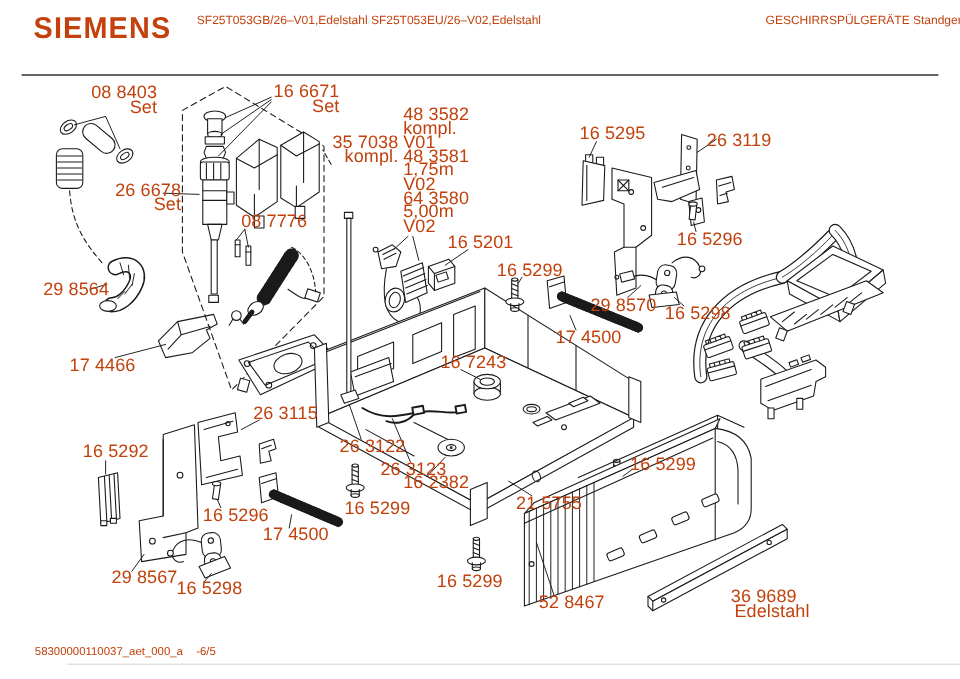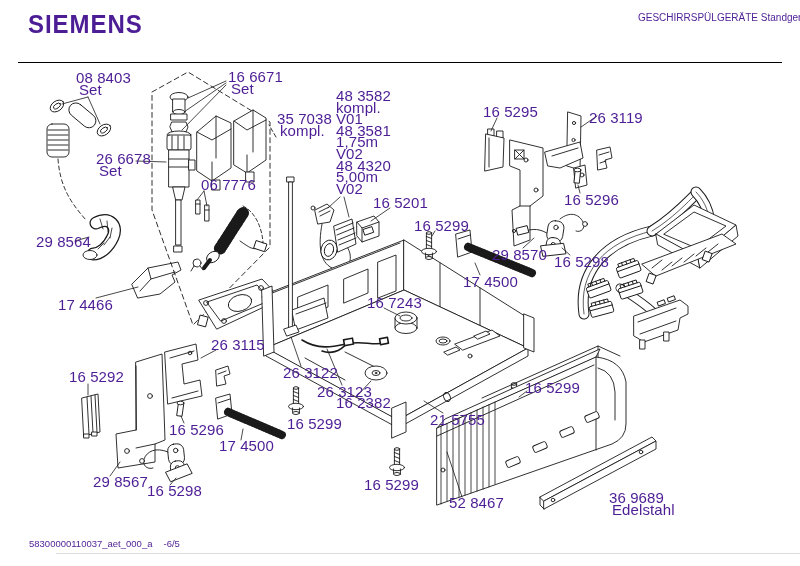--- a/index.html
+++ b/index.html
@@ -1,30 +1,30 @@
 <!DOCTYPE html>
 <html><head>
 <meta charset="utf-8">
 <style>
   html,body{margin:0;padding:0;background:#e8e8e8;}
   #page{position:relative;width:800px;height:566px;background:#ffffff;overflow:hidden;
-        font-family:"Liberation Sans", sans-serif;color:#4c1d95;}
+        font-family:"Liberation Sans", sans-serif;color:#c2410c;}
   
   .brand{position:absolute;left:28px;top:10px;font-size:25px;font-weight:bold;
          letter-spacing:1px;transform:scaleX(.96);transform-origin:left top;}
   .models{position:absolute;left:164px;top:12px;font-size:10px;line-height:12px;white-space:nowrap;}
   .category{position:absolute;left:638px;top:12px;font-size:10px;line-height:12px;white-space:nowrap;}
   .rule{position:absolute;left:18px;width:764px;top:62px;border-top:1.8px solid #000;}
   .bottom-faint{position:absolute;left:56px;width:744px;top:553px;border-top:1px solid #dcdcdc;}
   
   .footer{position:absolute;left:29px;top:538px;font-size:9.5px;white-space:nowrap;}
   .footer .pg{margin-left:11px;}
   
   .pl{position:absolute;font-size:15px;line-height:11.6px;white-space:nowrap;letter-spacing:.1px;}
-  .pl .l2{display:block;padding-left:3px;}
+  .pl .l2{display:block;padding-left:3px;text-align:right;}
   .pl .l{display:block;}
   svg{position:absolute;left:0;top:0;}
 </style>
 </head>
 <body>
 
 <div id="page">
 
   <svg width="800" height="566" viewBox="0 0 800 566">
     <defs>
@@ -397,39 +397,43 @@
         <path d="M241,440 L243,429"></path>
         <path d="M110,476 L120,462"></path>
         <path d="M170,485 L176,478"></path>
         <path d="M527,391 L519,397"></path>
         <path d="M462,497 L447,452"></path>
       </g>
     </g>
   </svg>
 
   <div class="brand">SIEMENS</div>
+  <div class="models">
+    <span class="l">SF25T053GB/26–V01,Edelstahl</span>
+    <span class="l">SF25T053EU/26–V02,Edelstahl</span>
+  </div>
   <div class="category">
     <span class="l">GESCHIRRSPÜLGERÄTE</span>
     <span class="l">Standgeräte</span>
   </div>
   <div class="rule"></div>
 
   <div class="pl" style="left:76px;top:72px"><span>08 8403</span><span class="l2">Set</span></div>
   <div class="pl" style="left:228px;top:71px"><span>16 6671</span><span class="l2">Set</span></div>
   <div class="pl" style="left:277px;top:113px"><span>35 7038</span><span class="l2">kompl.</span></div>
   <div class="pl" style="left:96px;top:153px"><span>26 6678</span><span class="l2">Set</span></div>
-  <div class="pl" style="left:201px;top:179px"><span>06 7776</span></div>
+  <div class="pl" style="left:201px;top:179px"><span>08 7776</span></div>
   <div class="pl" style="left:336px;top:90px">
     <span class="l">48 3582</span>
     <span class="l">kompl.</span>
     <span class="l">V01</span>
     <span class="l">48 3581</span>
     <span class="l">1,75m</span>
     <span class="l">V02</span>
-    <span class="l">48 4320</span>
+    <span class="l">64 3580</span>
     <span class="l">5,00m</span>
     <span class="l">V02</span>
   </div>
   <div class="pl" style="left:373px;top:197px"><span>16 5201</span></div>
   <div class="pl" style="left:414px;top:220px"><span>16 5299</span></div>
   <div class="pl" style="left:36px;top:236px"><span>29 8564</span></div>
   <div class="pl" style="left:58px;top:299px"><span>17 4466</span></div>
   <div class="pl" style="left:483px;top:106px"><span>16 5295</span></div>
   <div class="pl" style="left:589px;top:112px"><span>26 3119</span></div>
   <div class="pl" style="left:564px;top:194px"><span>16 5296</span></div>

